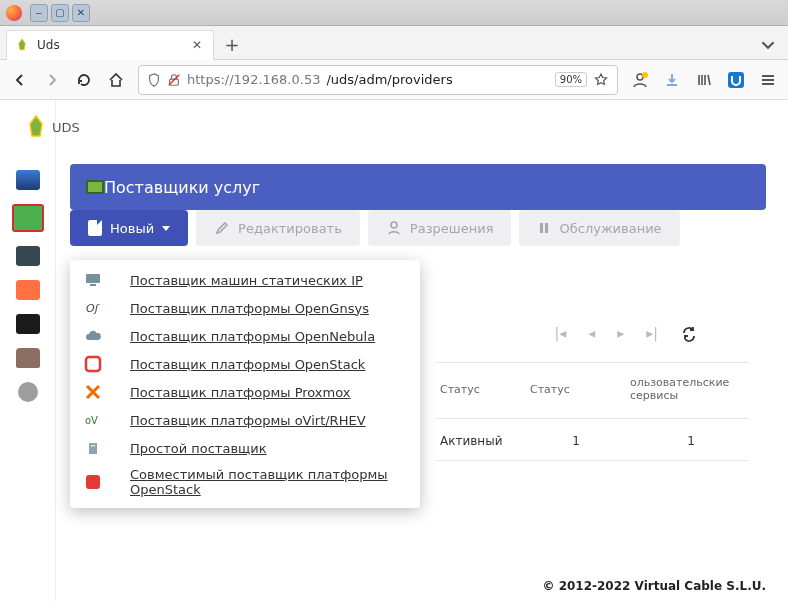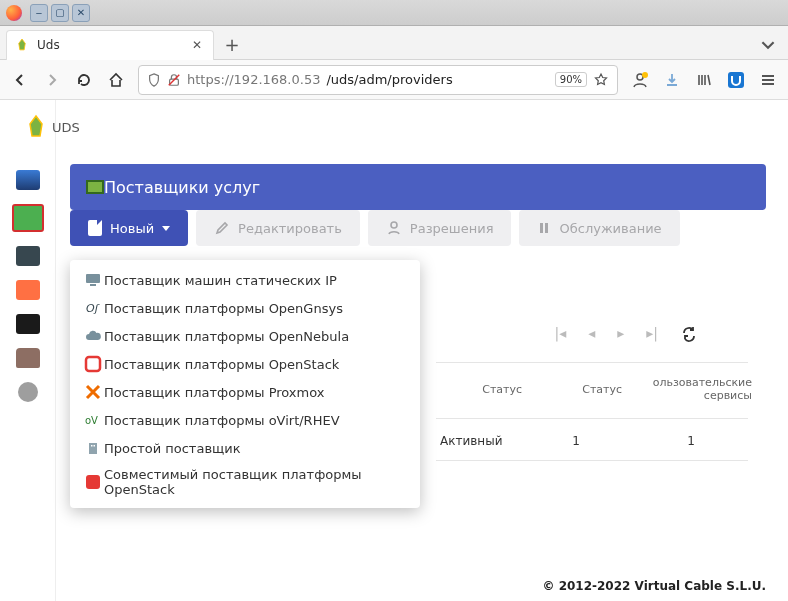--- a/index.html
+++ b/index.html
@@ -55,27 +55,27 @@
   .tbtn { height: 36px; border-radius: 4px; display: flex; align-items: center; padding: 0 18px; gap: 8px; font-size: 13px; }
   .tbtn.primary { background: #3f51b5; color: #fff; }
   .tbtn.disabled { background: #efeff1; color: #a7a7aa; }
   .doc-icon { width: 14px; height: 16px; background: #fff; border-radius: 2px; position: relative; }
   .doc-icon::after { content:""; position:absolute; right:0; top:0; border-left:5px solid #3f51b5; border-bottom:5px solid #fff; width:0; height:0;}
   .caret { width: 0; height: 0; border-left: 4px solid transparent; border-right: 4px solid transparent; border-top: 5px solid #fff; }
   .caret.dark { border-top-color: #555; }
 
   
   .dropdown { position: absolute; top: 160px; left: 14px; width: 350px; background: #fff; border-radius: 4px; box-shadow: 0 4px 16px rgba(0,0,0,.25); padding: 6px 0; z-index: 30; }
-  .dd-item { display: flex; align-items: center; gap: 2px; padding: 5px 14px; font-size: 13px; color: #333; }
+  .dd-item { display: flex; align-items: center; gap: 28px; padding: 5px 14px; font-size: 13px; color: #333; text-decoration: underline; }
   .dd-icon { width: 18px; height: 18px; display:flex; align-items:center; justify-content:center; }
 
   
   .pager { position: absolute; top: 224px; right: 90px; display: flex; gap: 22px; align-items: center; color: #bbb; font-size: 14px; }
   .pager .active { color: #333; }
-  .tablehead { position: absolute; top: 270px; left: 380px; right: 31px; display: flex; font-size: 11px; color: #666; align-items: center; text-align: right;}
+  .tablehead { position: absolute; top: 270px; left: 380px; right: 31px; display: flex; font-size: 11px; color: #666; align-items: center; text-align: left;}
   .th { padding: 6px 4px; }
   .tablerow { position: absolute; top: 330px; left: 380px; right: 22px; display: flex; font-size: 12px; color: #333; text-align: center; }
   .td { padding: 4px; }
 
   .hr { position: absolute; left: 380px; right: 40px; height: 1px; background:#e5e5e5; }
 
   .footer { position: absolute; bottom: 8px; right: 22px; font-size: 12px; font-weight: bold; color: #222; }
 
   svg { display: block; }
 </style>

